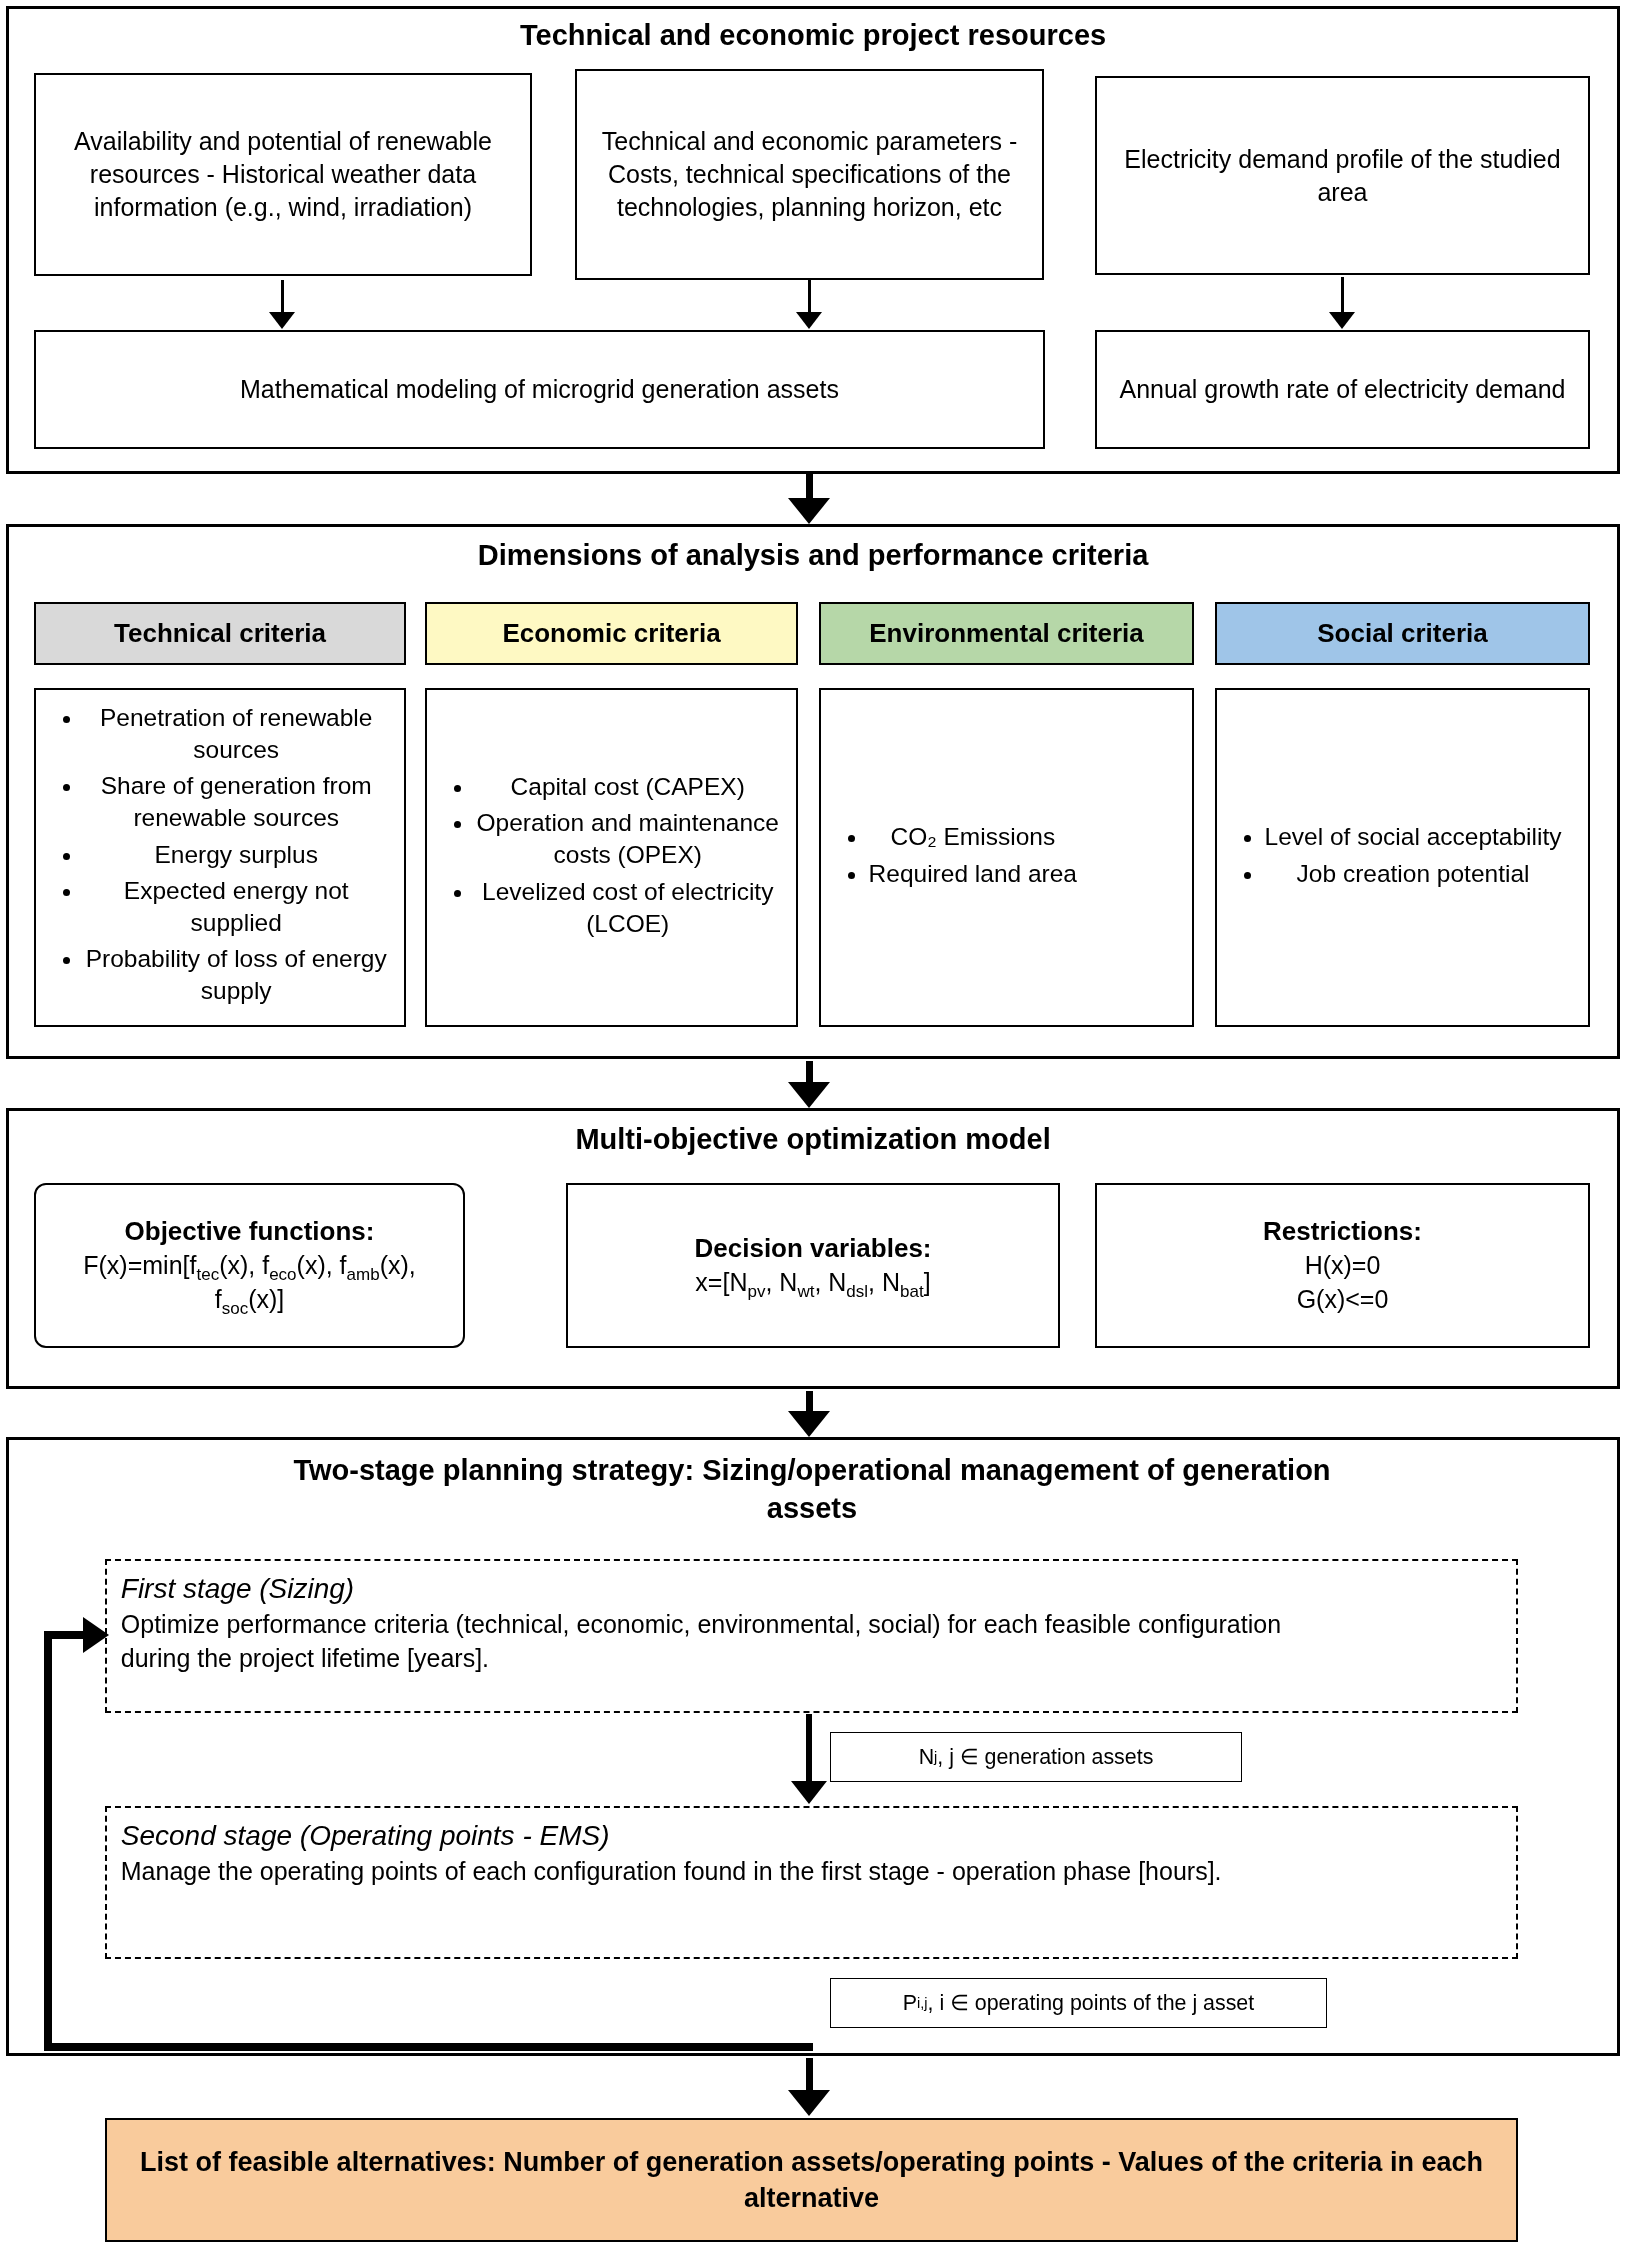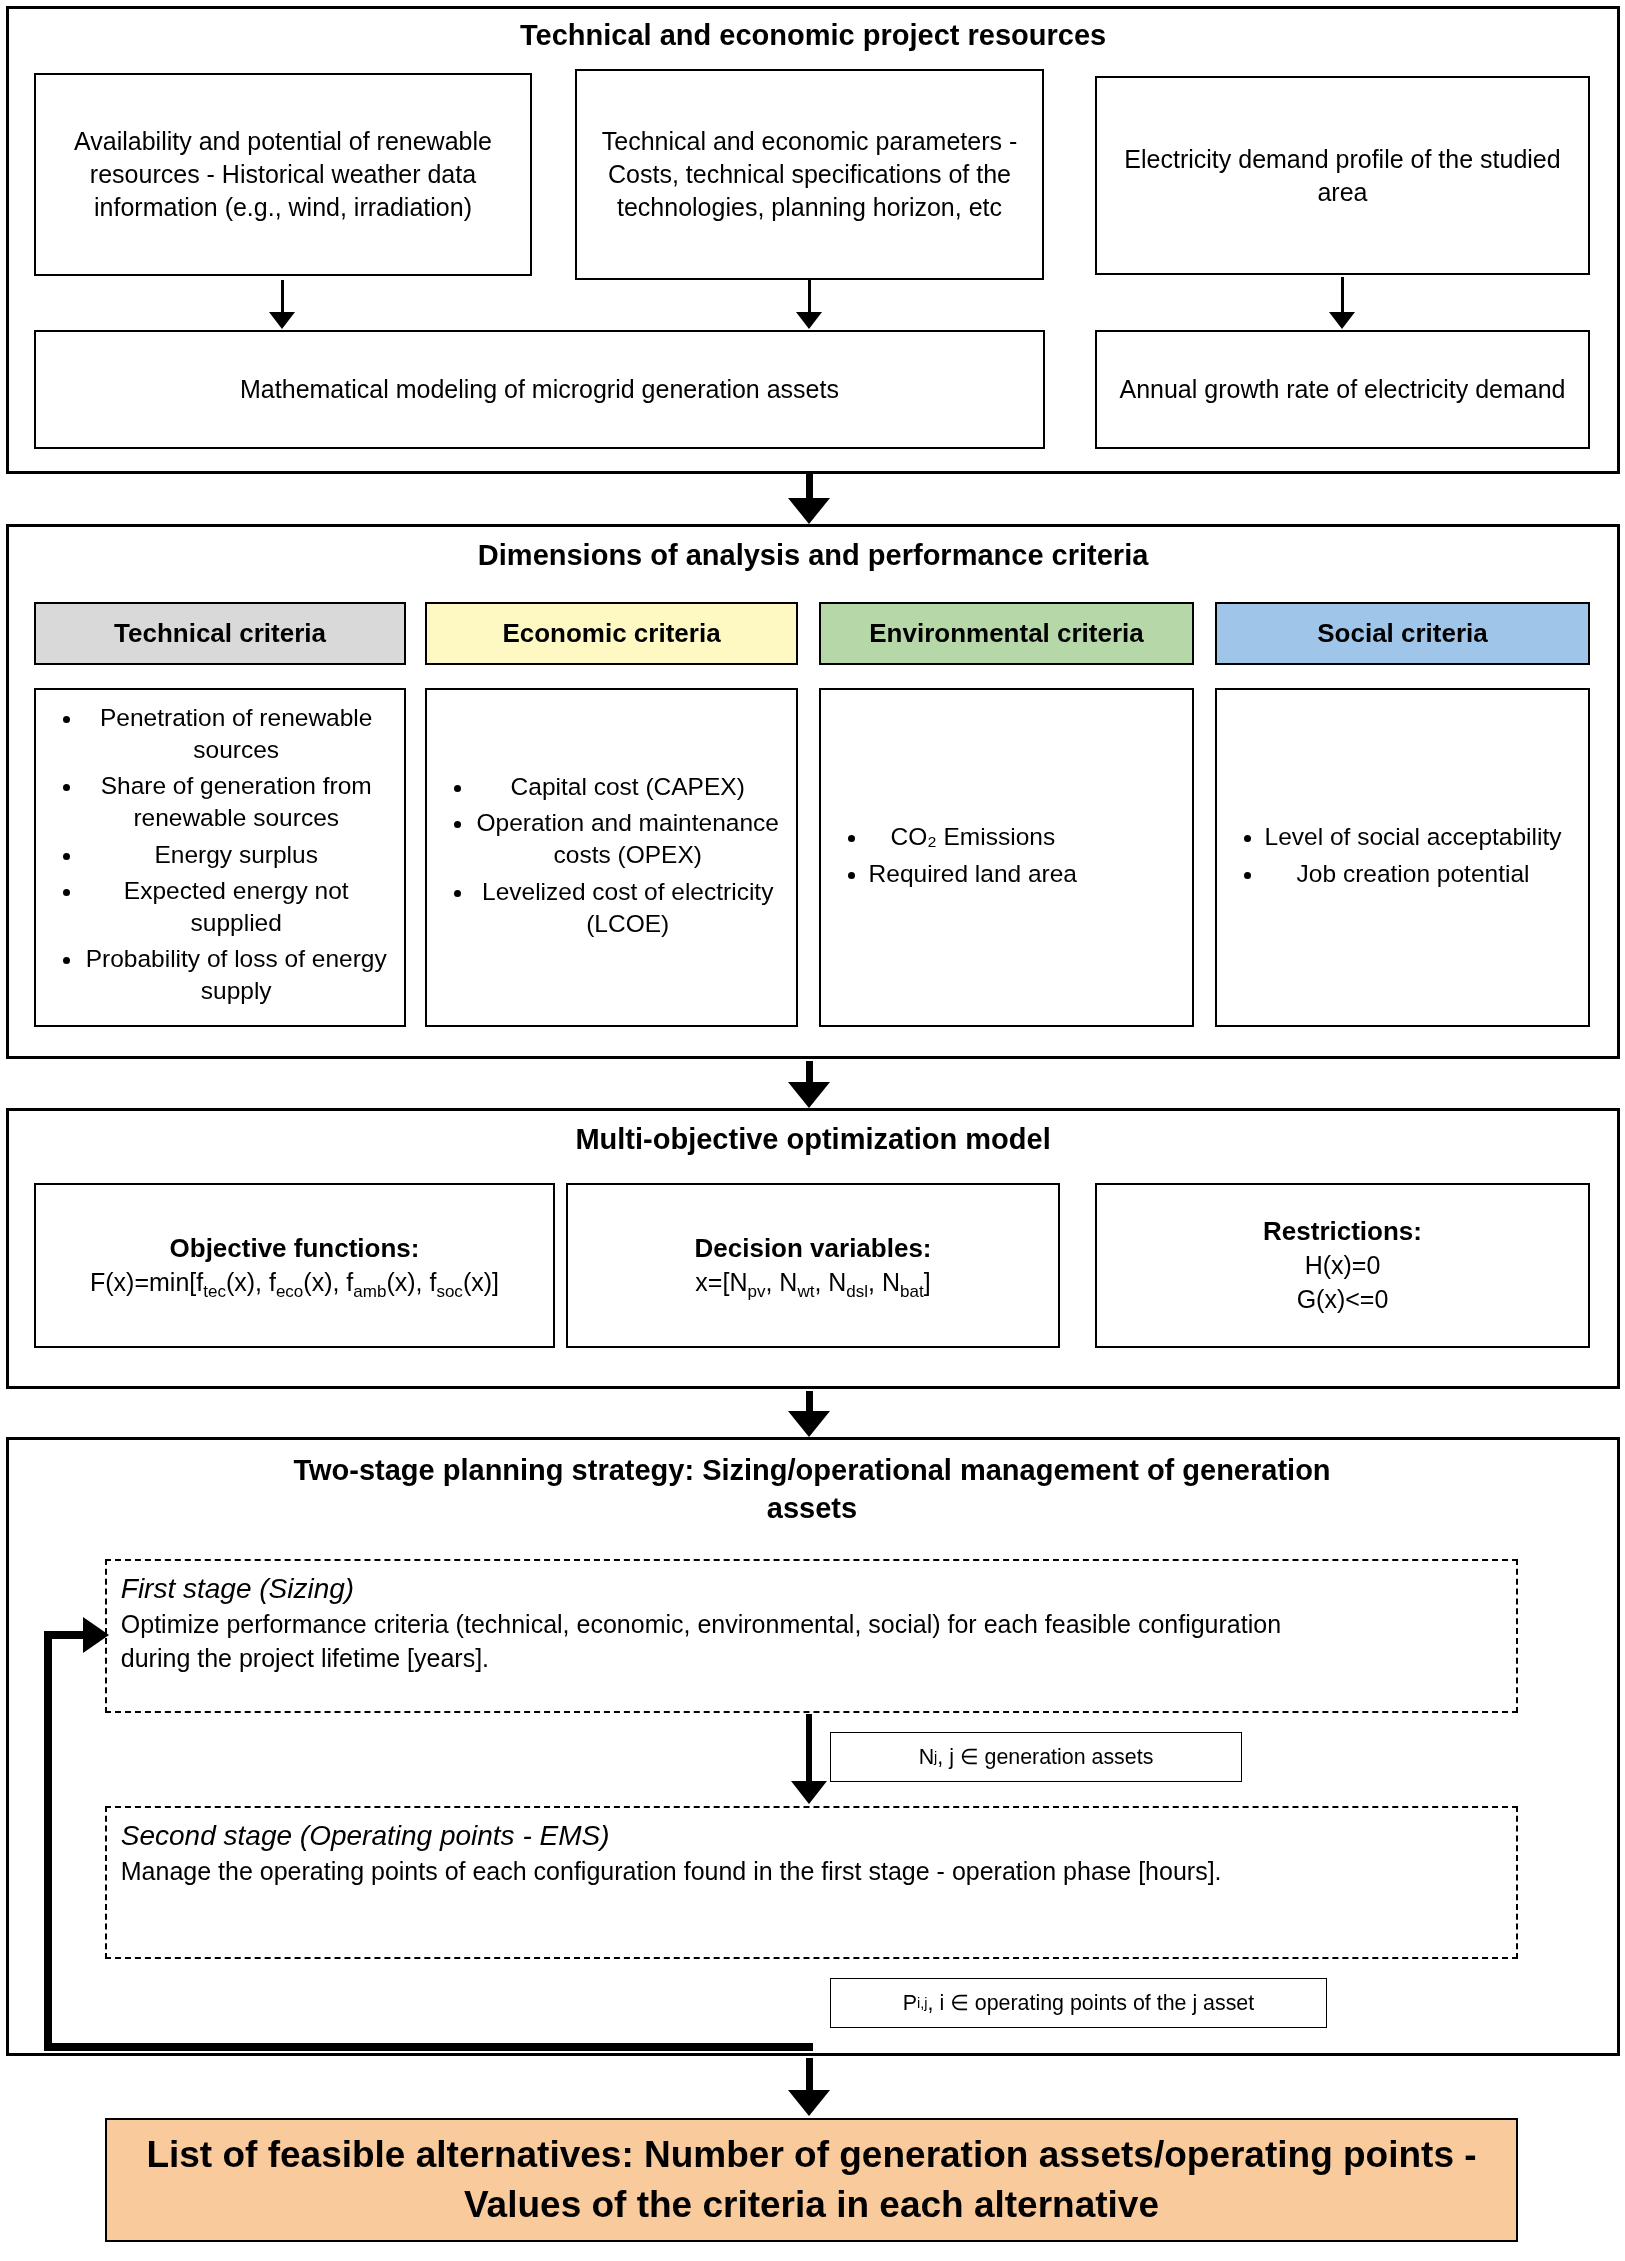--- a/index.html
+++ b/index.html
@@ -36,21 +36,21 @@
 
   .dashed-box { position:absolute; border:2.3px dashed #000; background:#fff; padding:9.2px 13.8px; }
   .stage-title { font-style:italic; font-size:28px; line-height:1.35; }
   .stage-text { font-size:25px; line-height:1.35; max-width:1208px; }
 
   .label-box { position:absolute; border:1.5px solid #000; background:#fff; height:50px;
                display:flex; align-items:center; justify-content:center; font-size:21.4px; }
 
   .result-box { position:absolute; border:2.3px solid #000; background:#f9cb9c;
                 display:flex; align-items:center; justify-content:center; text-align:center;
-                font-weight:bold; font-size:37px; line-height:1.35; padding:7.6px 12.2px; }
+                font-weight:bold; font-size:27px; line-height:1.35; padding:7.6px 12.2px; }
 
   
   .big-arrow { position:absolute; width:43px; }
   .big-arrow .stem { position:absolute; left:17.6px; top:0; bottom:23px; width:7.6px; background:#000; }
   .big-arrow .head { position:absolute; left:0; bottom:0; width:0; height:0;
                      border-left:21.4px solid transparent; border-right:21.4px solid transparent;
                      border-top:26px solid #000; }
   .mid-arrow { position:absolute; width:37px; }
   .mid-arrow .stem { position:absolute; left:15.3px; top:0; bottom:20px; width:6.1px; background:#000; }
   .mid-arrow .head { position:absolute; left:0; bottom:0; width:0; height:0;
@@ -152,21 +152,21 @@
 
   <div class="big-arrow" style="left:788px; top:1061px; height:47px;">
     <div class="stem"></div>
       <div class="head"></div>
   </div>
 
   <div>
     <div class="frame" style="left:6.1px; top:1108px; width:1614px; height:281px;"></div>
     <div class="sec-title" style="left:6.1px; top:1121px; width:1614px;">Multi-objective optimization model</div>
 
-    <div class="opt-box" style="left:34px; top:1183px; width:521px;">
+    <div class="opt-box" style="left:34px; top:1183px; width:431px;border-radius:12px;">
       <div class="opt-label">Objective functions:</div>
       <div class="formula">F(x)=min[f<sub>tec</sub>(x), f<sub>eco</sub>(x), f<sub>amb</sub>(x), f<sub>soc</sub>(x)]</div>
     </div>
 
     <div class="opt-box" style="left:566px; top:1183px; width:494px;">
       <div class="opt-label">Decision variables:</div>
       <div class="formula">x=[N<sub>pv</sub>, N<sub>wt</sub>, N<sub>dsl</sub>, N<sub>bat</sub>]</div>
     </div>
 
     <div class="opt-box" style="left:1095px; top:1183px; width:495px;">

